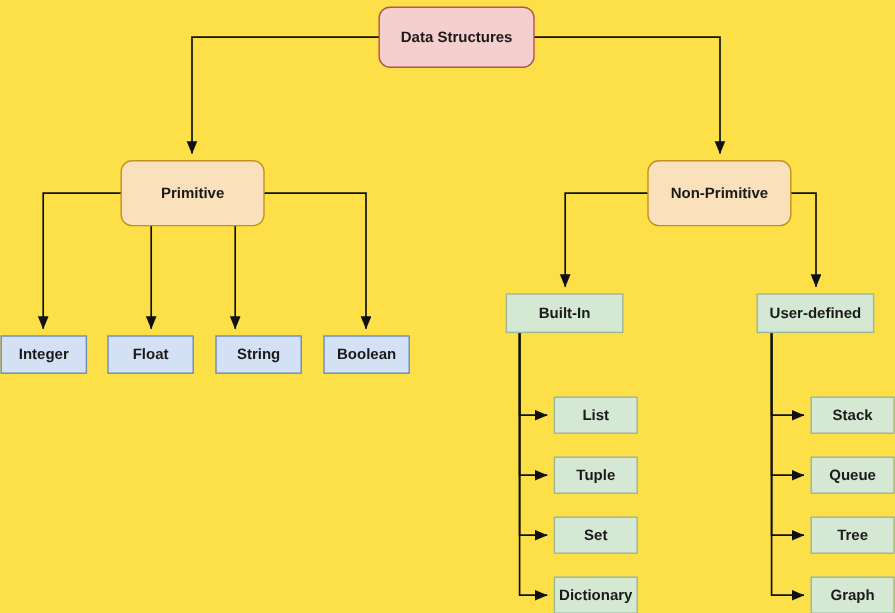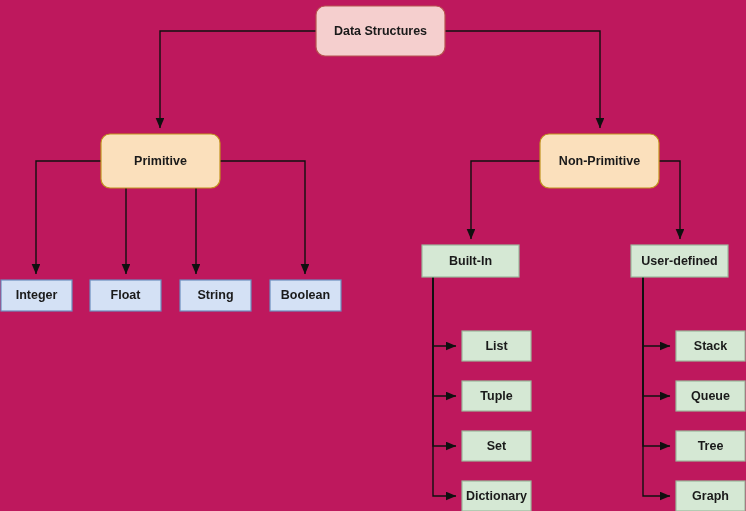--- a/index.html
+++ b/index.html
@@ -7,21 +7,21 @@
     padding: 0;
     background: #ffffff;
   }
   body {
     font-family: "Liberation Sans", sans-serif;
   }
   #diagram-root {
     position: relative;
     width: 746px;
     height: 511px;
-    background: #be185d;
+    background: #fde047;
     overflow: hidden;
   }
   svg.diagram-canvas {
     display: block;
     width: 746px;
     height: 511px;
   }
   .node-label {
     font-family: "Liberation Sans", sans-serif;
     font-size: 12.5px;

